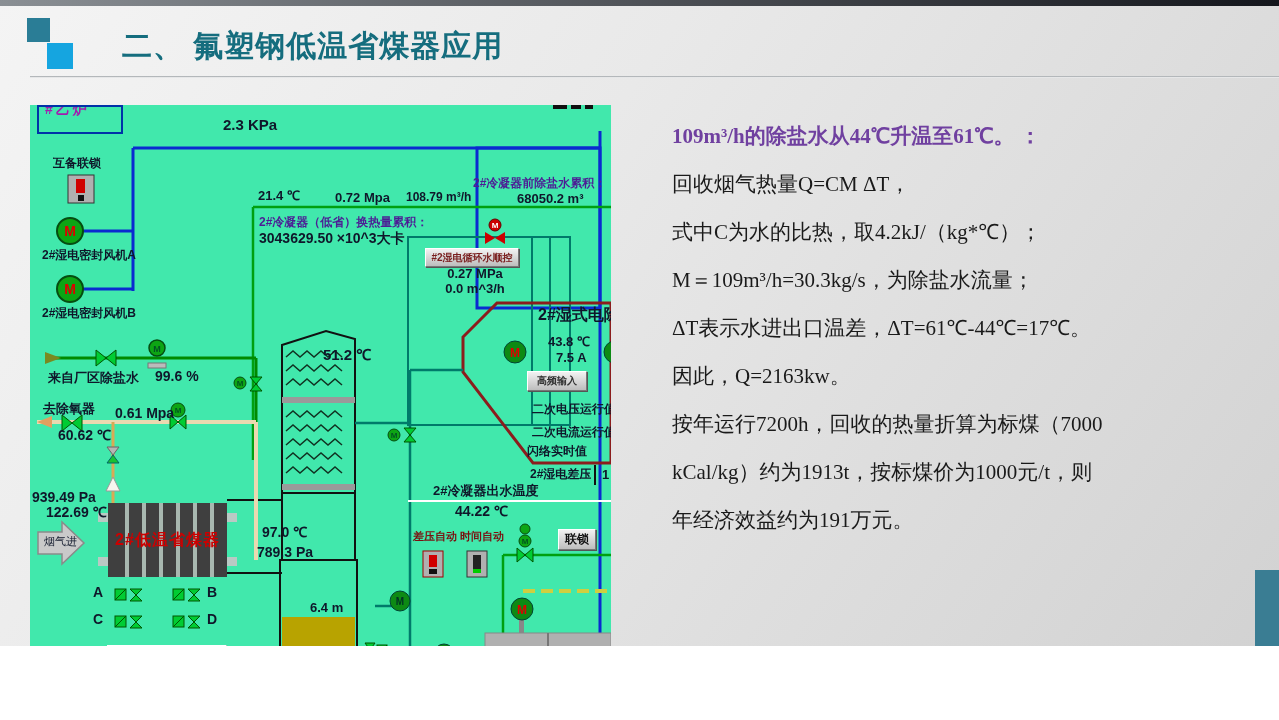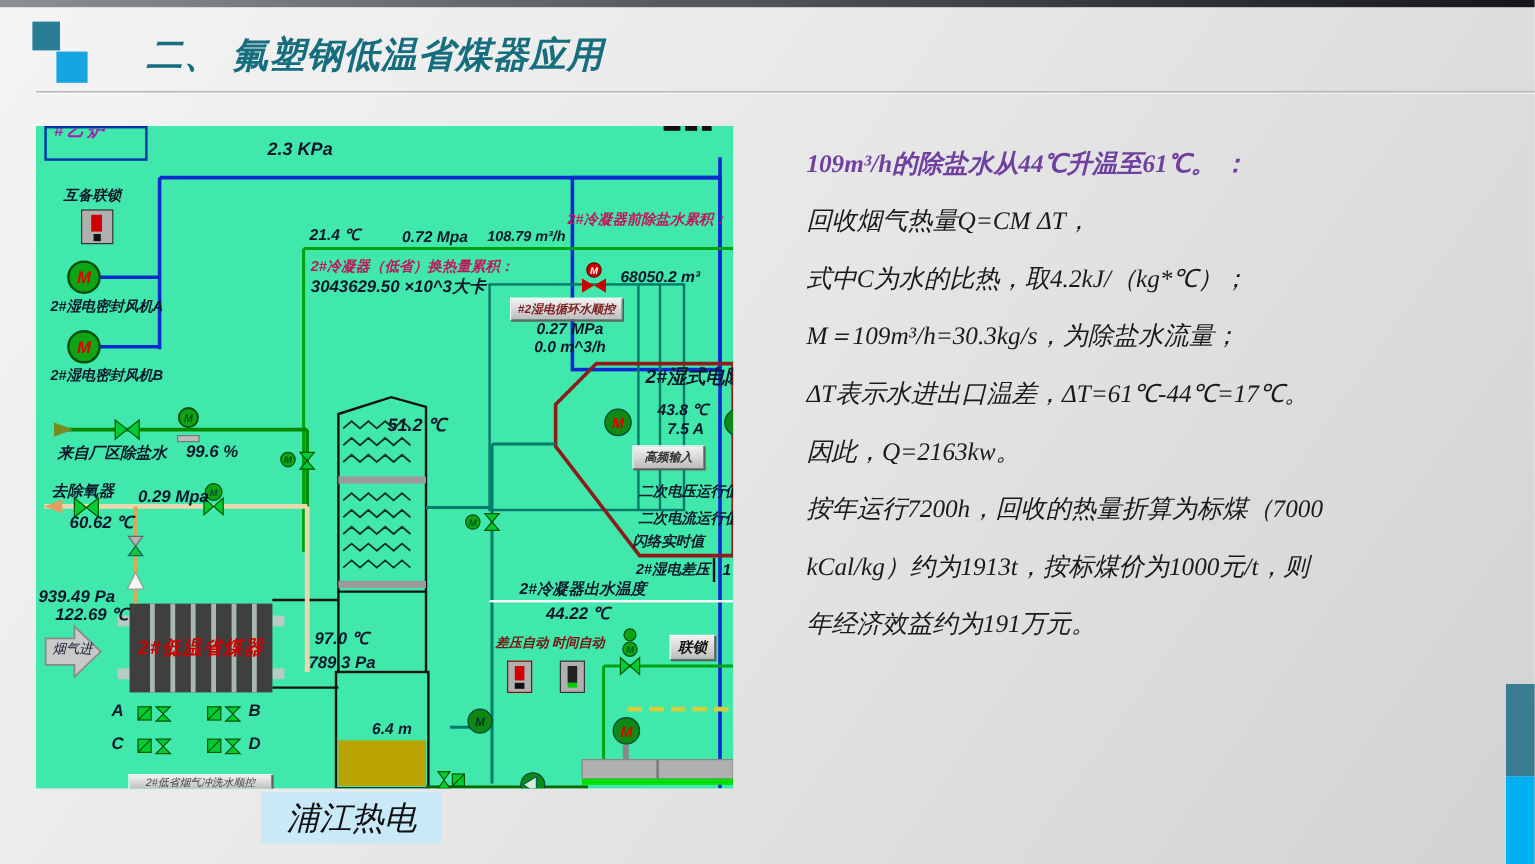--- a/index.html
+++ b/index.html
@@ -1,31 +1,31 @@
 <!DOCTYPE html>
 <html><head>
 <meta charset="utf-8">
 <style>
   html,body{margin:0;padding:0;}
   body{width:1279px;height:720px;overflow:hidden;font-family:"Liberation Sans",sans-serif;}
-  .slide{position:relative;width:1279px;height:720px;
-    background:linear-gradient(125deg,#f4f4f4 0%,#e9e9e9 40%,#d2d2d2 100%);overflow:hidden;font-style:italic;}
+  .slide{position:relative;width:1279px;height:646px;
+    background:linear-gradient(125deg,#f4f4f4 0%,#e9e9e9 40%,#d2d2d2 100%);overflow:hidden;}
   .top-strip{position:absolute;left:0;top:0;width:1279px;height:6px;
     background:linear-gradient(to right,#8a8f94,#14161c);}
   .sq1{position:absolute;left:27px;top:18px;width:23px;height:24px;background:#2a7d96;}
   .sq2{position:absolute;left:47px;top:43px;width:26px;height:26px;background:#15a5e0;}
   .title{position:absolute;left:122px;top:26px;font-size:30px;font-weight:bold;color:#156d7e;letter-spacing:1px;}
   .rule{position:absolute;left:30px;top:76px;width:1249px;height:2px;
     background:linear-gradient(to bottom,#9aa0a4,#ffffff);}
   
   .dcs{position:absolute;left:30px;top:105px;width:581px;height:552px;background:#41e8ac;overflow:hidden;}
   .dcs svg{position:absolute;left:0;top:0;}
   .l{position:absolute;font-family:"Liberation Sans",sans-serif;font-weight:bold;color:#0f172a;
      white-space:nowrap;line-height:1.05;}
-  .red{color:#be185d;}
+  .red{color:#4c1d95;}
   .dred{color:#7a1010;}
   .btn{position:absolute;background:linear-gradient(#f2f2f2,#bdbdbd);border:1px solid #777;
        border-top-color:#fff;border-left-color:#fff;box-shadow:1px 1px 0 #555;
        display:flex;align-items:center;justify-content:center;overflow:hidden;}
   .boilerbox{position:absolute;left:7px;top:0;width:82px;height:25px;border:2px solid #0032a8;overflow:hidden;}
   .boilerbox span{position:relative;top:-7px;left:6px;font-size:14px;font-weight:bold;color:#a21caf;letter-spacing:3px;}
   .ecotext{position:absolute;left:78px;top:398px;width:119px;height:74px;display:flex;align-items:center;
      justify-content:center;font-size:16px;font-weight:bold;color:#cc0000;z-index:3;letter-spacing:1px;}
   .clipmark{position:absolute;background:#101010;height:4px;top:0;}
   
@@ -290,21 +290,21 @@
     <div class="clipmark" style="left:523px;width:14px;"></div>
     <div class="clipmark" style="left:541px;width:10px;"></div>
     <div class="clipmark" style="left:555px;width:8px;"></div>
 
     <div class="boilerbox"><span>#乙炉</span></div>
     <div class="l" style="left:193px;top:12px;font-size:15px;">2.3 KPa</div>
     <div class="l" style="left:23px;top:52px;font-size:12px;">互备联锁</div>
     <div class="l" style="left:12px;top:144px;font-size:12px;">2#湿电密封风机A</div>
     <div class="l" style="left:12px;top:202px;font-size:12px;">2#湿电密封风机B</div>
     <div class="l red" style="left:443px;top:72px;font-size:12px;">2#冷凝器前除盐水累积：</div>
-    <div class="l" style="left:487px;top:87px;font-size:13px;margin-top:32px;">68050.2 m³</div>
+    <div class="l" style="left:487px;top:87px;font-size:13px;">68050.2 m³</div>
     <div class="l" style="left:228px;top:84px;font-size:13px;text-align:center;">21.4 ℃</div>
     <div class="l" style="left:305px;top:86px;font-size:13px;">0.72 Mpa</div>
     <div class="l" style="left:376px;top:86px;font-size:12px;">108.79 m³/h</div>
     <div class="l red" style="left:229px;top:111px;font-size:12px;">2#冷凝器（低省）换热量累积：</div>
     <div class="l" style="left:229px;top:126px;font-size:14px;">3043629.50 ×10^3大卡</div>
     <div class="btn" style="left:395px;top:143px;width:92px;height:17px;font-size:10px;font-weight:bold;color:#7a1f1f;">#2湿电循环水顺控</div>
     <div class="l" style="left:400px;top:162px;width:90px;text-align:center;font-size:13px;">0.27 MPa</div>
     <div class="l" style="left:400px;top:177px;width:90px;text-align:center;font-size:13px;">0.0 m^3/h</div>
     <div class="l" style="left:508px;top:202px;font-size:16px;">2#湿式电除尘</div>
     <div class="l" style="left:518px;top:230px;font-size:13px;">43.8 ℃</div>
@@ -312,21 +312,21 @@
     <div class="btn" style="left:497px;top:266px;width:58px;height:18px;font-size:10px;font-weight:bold;color:#333;">高频输入</div>
     <div class="l" style="left:502px;top:298px;font-size:12px;">二次电压运行值</div>
     <div class="l" style="left:502px;top:321px;font-size:12px;">二次电流运行值</div>
     <div class="l" style="left:497px;top:340px;font-size:12px;">闪络实时值</div>
     <div class="l" style="left:500px;top:363px;font-size:12px;">2#湿电差压</div>
     <div class="l" style="left:572px;top:363px;font-size:13px;">1</div>
     <div class="l" style="left:293px;top:242px;font-size:15px;">51.2 ℃</div>
     <div class="l" style="left:18px;top:266px;font-size:13px;">来自厂区除盐水</div>
     <div class="l" style="left:125px;top:264px;font-size:14px;">99.6 %</div>
     <div class="l" style="left:13px;top:297px;font-size:13px;">去除氧器</div>
-    <div class="l" style="left:85px;top:301px;font-size:14px;">0.29 Mpa</div>
+    <div class="l" style="left:85px;top:301px;font-size:14px;">0.61 Mpa</div>
     <div class="l" style="left:28px;top:323px;font-size:14px;">60.62 ℃</div>
     <div class="l" style="left:2px;top:385px;font-size:14px;">939.49 Pa</div>
     <div class="l" style="left:16px;top:400px;font-size:14px;">122.69 ℃</div>
     <div class="l" style="left:14px;top:431px;font-size:11px;font-weight:normal;">烟气进</div>
     <div class="ecotext">2#低温省煤器</div>
     <div class="l" style="left:232px;top:420px;font-size:14px;">97.0 ℃</div>
     <div class="l" style="left:227px;top:440px;font-size:14px;">789.3 Pa</div>
     <div class="l" style="left:280px;top:496px;font-size:13px;">6.4 m</div>
     <div class="l" style="left:403px;top:379px;font-size:13px;">2#冷凝器出水温度</div>
     <div style="position:absolute;left:378px;top:395px;width:203px;height:2px;background:#fff;"></div>

